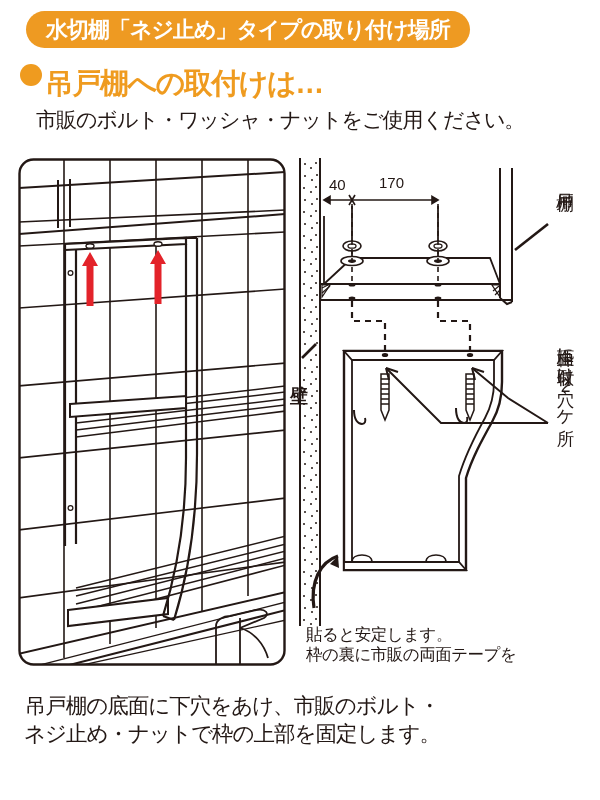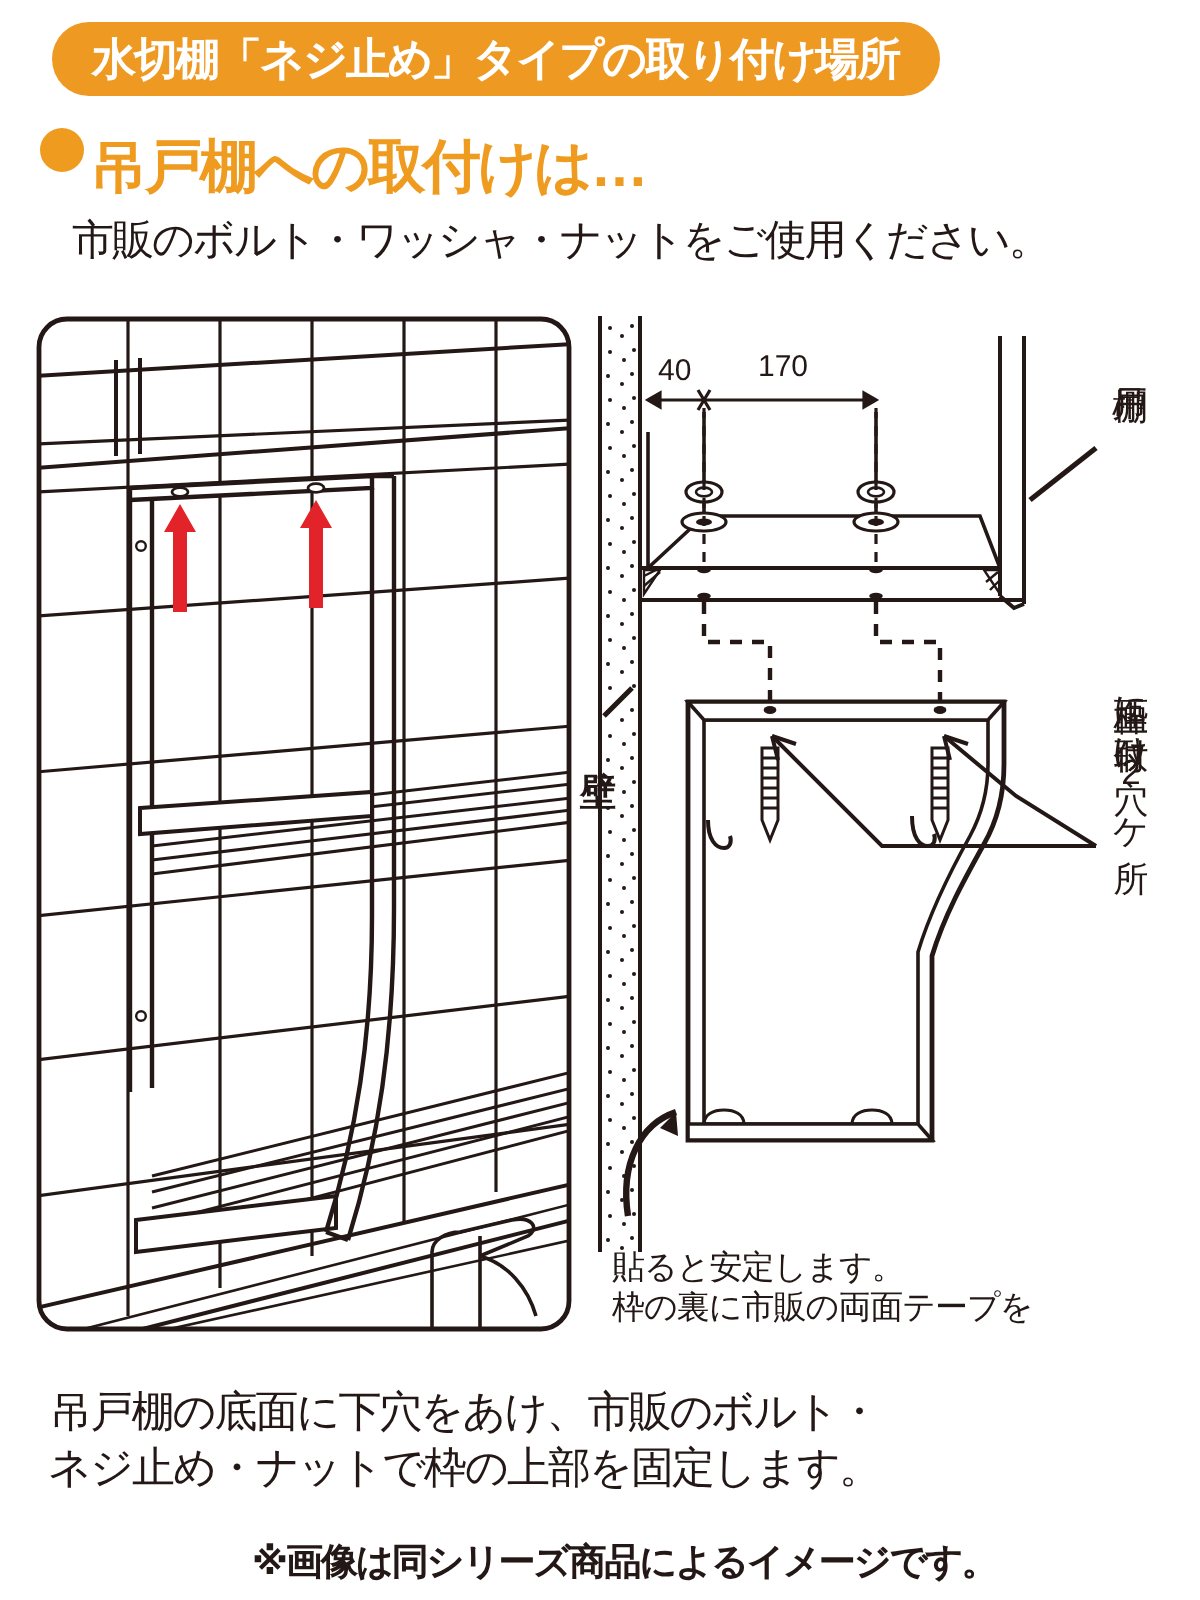--- a/index.html
+++ b/index.html
@@ -486,15 +486,14 @@
 
   <div class="tape-note">
     <div>貼ると安定します。</div>
     <div>枠の裏に市販の両面テープを</div>
   </div>
 
   <div class="caption">
     <div>吊戸棚の底面に下穴をあけ、市販のボルト・</div>
     <div>ネジ止め・ナットで枠の上部を固定します。</div>
   </div>
-  <div class="caption-note">※画像は同シリーズ商品によるイメージです。</div>
 
 </div>
 
 </body></html>

